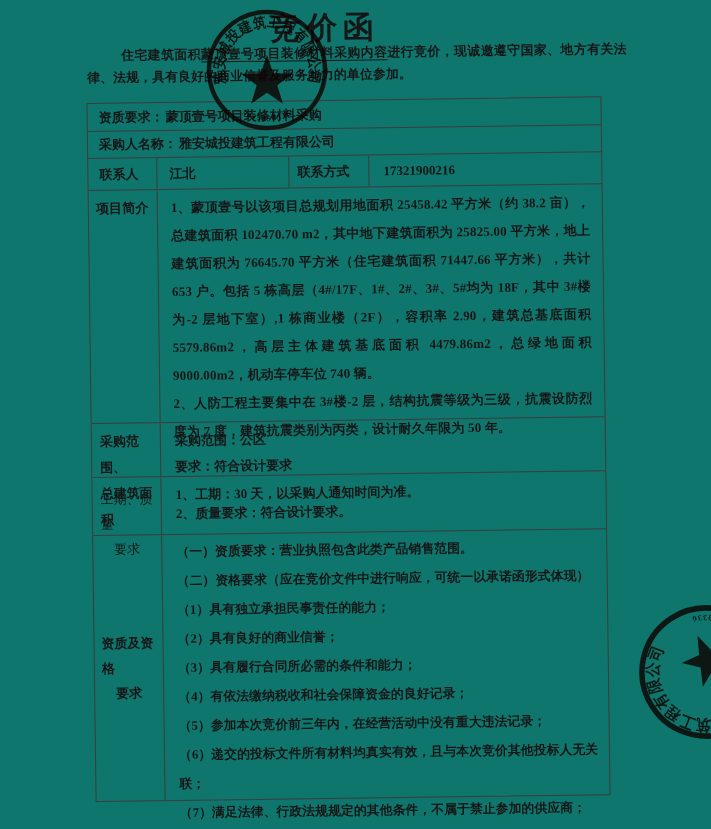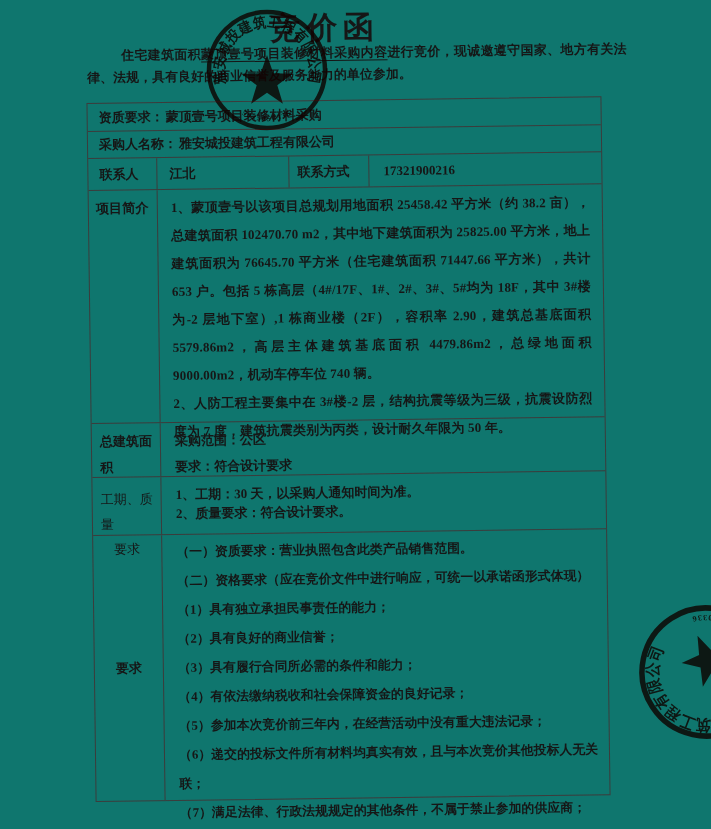--- a/index.html
+++ b/index.html
@@ -123,20 +123,21 @@
       <div class="trow r-brief">
         <div class="cell bdr lcol">项目简介</div>
         <div class="cell briefbody">
           <p>1、蒙顶壹号以该项目总规划用地面积 25458.42 平方米（约 38.2 亩），总建筑面积 102470.70 m2，其中地下建筑面积为 25825.00 平方米，地上建筑面积为 76645.70 平方米（住宅建筑面积 71447.66 平方米），共计 653 户。包括 5 栋高层（4#/17F、1#、2#、3#、5#均为 18F，其中 3#楼为-2 层地下室）,1 栋商业楼（2F），容积率 2.90，建筑总基底面积 5579.86m2，高层主体建筑基底面积 4479.86m2，总绿地面积 9000.00m2，机动车停车位 740 辆。</p>
           <p>2、人防工程主要集中在 3#楼-2 层，结构抗震等级为三级，抗震设防烈度为 7 度，建筑抗震类别为丙类，设计耐久年限为 50 年。</p>
         </div>
       </div>
 
       <div class="trow r-scope">
         <div class="cell bdr lcol">
+          <div>采购范围、</div>
           <div>总建筑面积</div>
         </div>
         <div class="cell scopebody">
           <div>采购范围：公区</div>
           <div>要求：符合设计要求</div>
         </div>
       </div>
 
       <div class="trow r-sched">
         <div class="cell bdr lcol">
@@ -144,20 +145,21 @@
           <div class="l2">要求</div>
         </div>
         <div class="cell schedbody">
           <div>1、工期：30 天，以采购人通知时间为准。</div>
           <div>2、质量要求：符合设计要求。</div>
         </div>
       </div>
 
       <div class="trow r-qual">
         <div class="cell bdr lcol">
+          <div class="l1">资质及资格</div>
           <div class="l2">要求</div>
         </div>
         <div class="cell qualbody">
           <p>（一）资质要求：营业执照包含此类产品销售范围。</p>
           <p>（二）资格要求（应在竞价文件中进行响应，可统一以承诺函形式体现）</p>
           <p>（1）具有独立承担民事责任的能力；</p>
           <p>（2）具有良好的商业信誉；</p>
           <p>（3）具有履行合同所必需的条件和能力；</p>
           <p>（4）有依法缴纳税收和社会保障资金的良好记录；</p>
           <p>（5）参加本次竞价前三年内，在经营活动中没有重大违法记录；</p>

